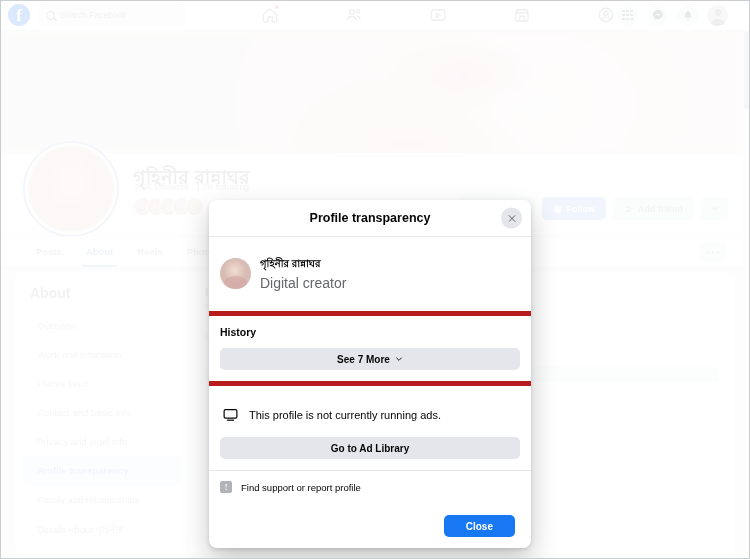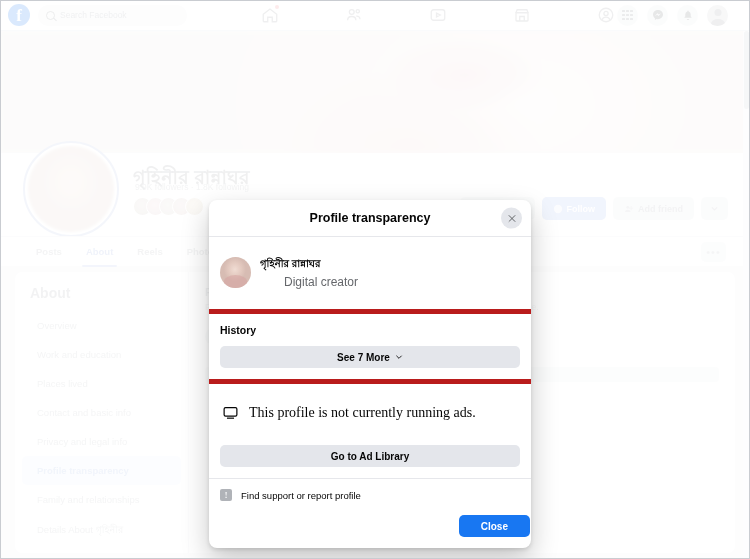--- a/index.html
+++ b/index.html
@@ -317,58 +317,58 @@
     background:
       radial-gradient(ellipse 11px 12px at 48% 40%, #f0dcd3 0%, #e3c9bf 60%, #d7bcb3 100%),
       linear-gradient(155deg, #ded2cb, #c8b6ae);
     position: relative; overflow: hidden;
   }
   .pr-av::after {
     content: ""; position: absolute; left: 4px; bottom: 0; width: 23px; height: 13px;
     border-radius: 50% 50% 0 0; background: rgba(214,162,160,0.55);
   }
   .pr-name { font-size: 10px; font-weight: bold; color: #050505; }
-  .pr-sub { font-size: 12px; color: #65676b; margin-top: 2px; margin-left: 24px; }
+  .pr-sub { font-size: 14px; color: #65676b; margin-top: 2px; }
 
   .big-btn {
     margin: 10px 0 11px 0;
     height: 22px; width: 100%;
     background: #e4e6eb; border-radius: 5px;
     display: flex; align-items: center; justify-content: center;
     gap: 5px;
     font-size: 10px; font-weight: bold; color: #050505;
   }
   .chev { width: 8px; height: 8px; }
 
   .ad-row { display: flex; align-items: center; gap: 10px; padding: 10px 0 0 2px; }
   .ad-ic {
     width: 17px; height: 17px; flex: 0 0 auto;
     color: #050505;
   }
   .ad-ic svg { width: 17px; height: 17px; }
-  .ad-txt { font-size: 14px; color: #050505; font-family: Liberation Serif, serif; }
+  .ad-txt { font-size: 11px; color: #050505; }
 
   .support-sect {
     border-top: 1px solid #e6e7eb;
     margin-top: 10px;
     padding: 10px 11px 0 11px;
     display: flex; align-items: center; gap: 9px;
   }
   .sup-ic {
     width: 12px; height: 12px; border-radius: 2px;
     background: #b0b3b8; color: #fff;
     font-size: 8px; font-weight: bold;
     display: flex; align-items: center; justify-content: center;
     font-family: "Liberation Serif", serif;
   }
   .sup-txt { font-size: 9.5px; color: #050505; }
 
   .modal-foot {
     flex: 0 0 auto;
-    padding: 9px 1px 11px 11px;
+    padding: 9px 16px 11px 11px;
     display: flex; justify-content: flex-end;
   }
   .close-btn {
     background: #1877f2; color: #ffffff;
     font-size: 10px; font-weight: bold;
     height: 22px; padding: 0 22px; border-radius: 5px;
     display: flex; align-items: center; justify-content: center;
   }
 
   .outer-border {
@@ -583,21 +583,21 @@
       <div class="sect divider">
         <div class="ad-row">
           <span class="ad-ic">
             <svg viewBox="0 0 24 24" fill="none" stroke="currentColor" stroke-width="1.7">
                 <rect x="3" y="5" width="18" height="12" rx="2"></rect>
                 <path d="M7 20h10"></path>
               </svg>
           </span>
           <span class="ad-txt">This profile is not currently running ads.</span>
         </div>
-        <div class="big-btn" style="margin-top:24px">
+        <div class="big-btn" style="margin-top:14px">
           <span>Go to Ad Library</span>
         </div>
       </div>
 
       <div class="support-sect">
         <span class="sup-ic">!</span>
         <span class="sup-txt">Find support or report profile</span>
       </div>
     </div>
 

